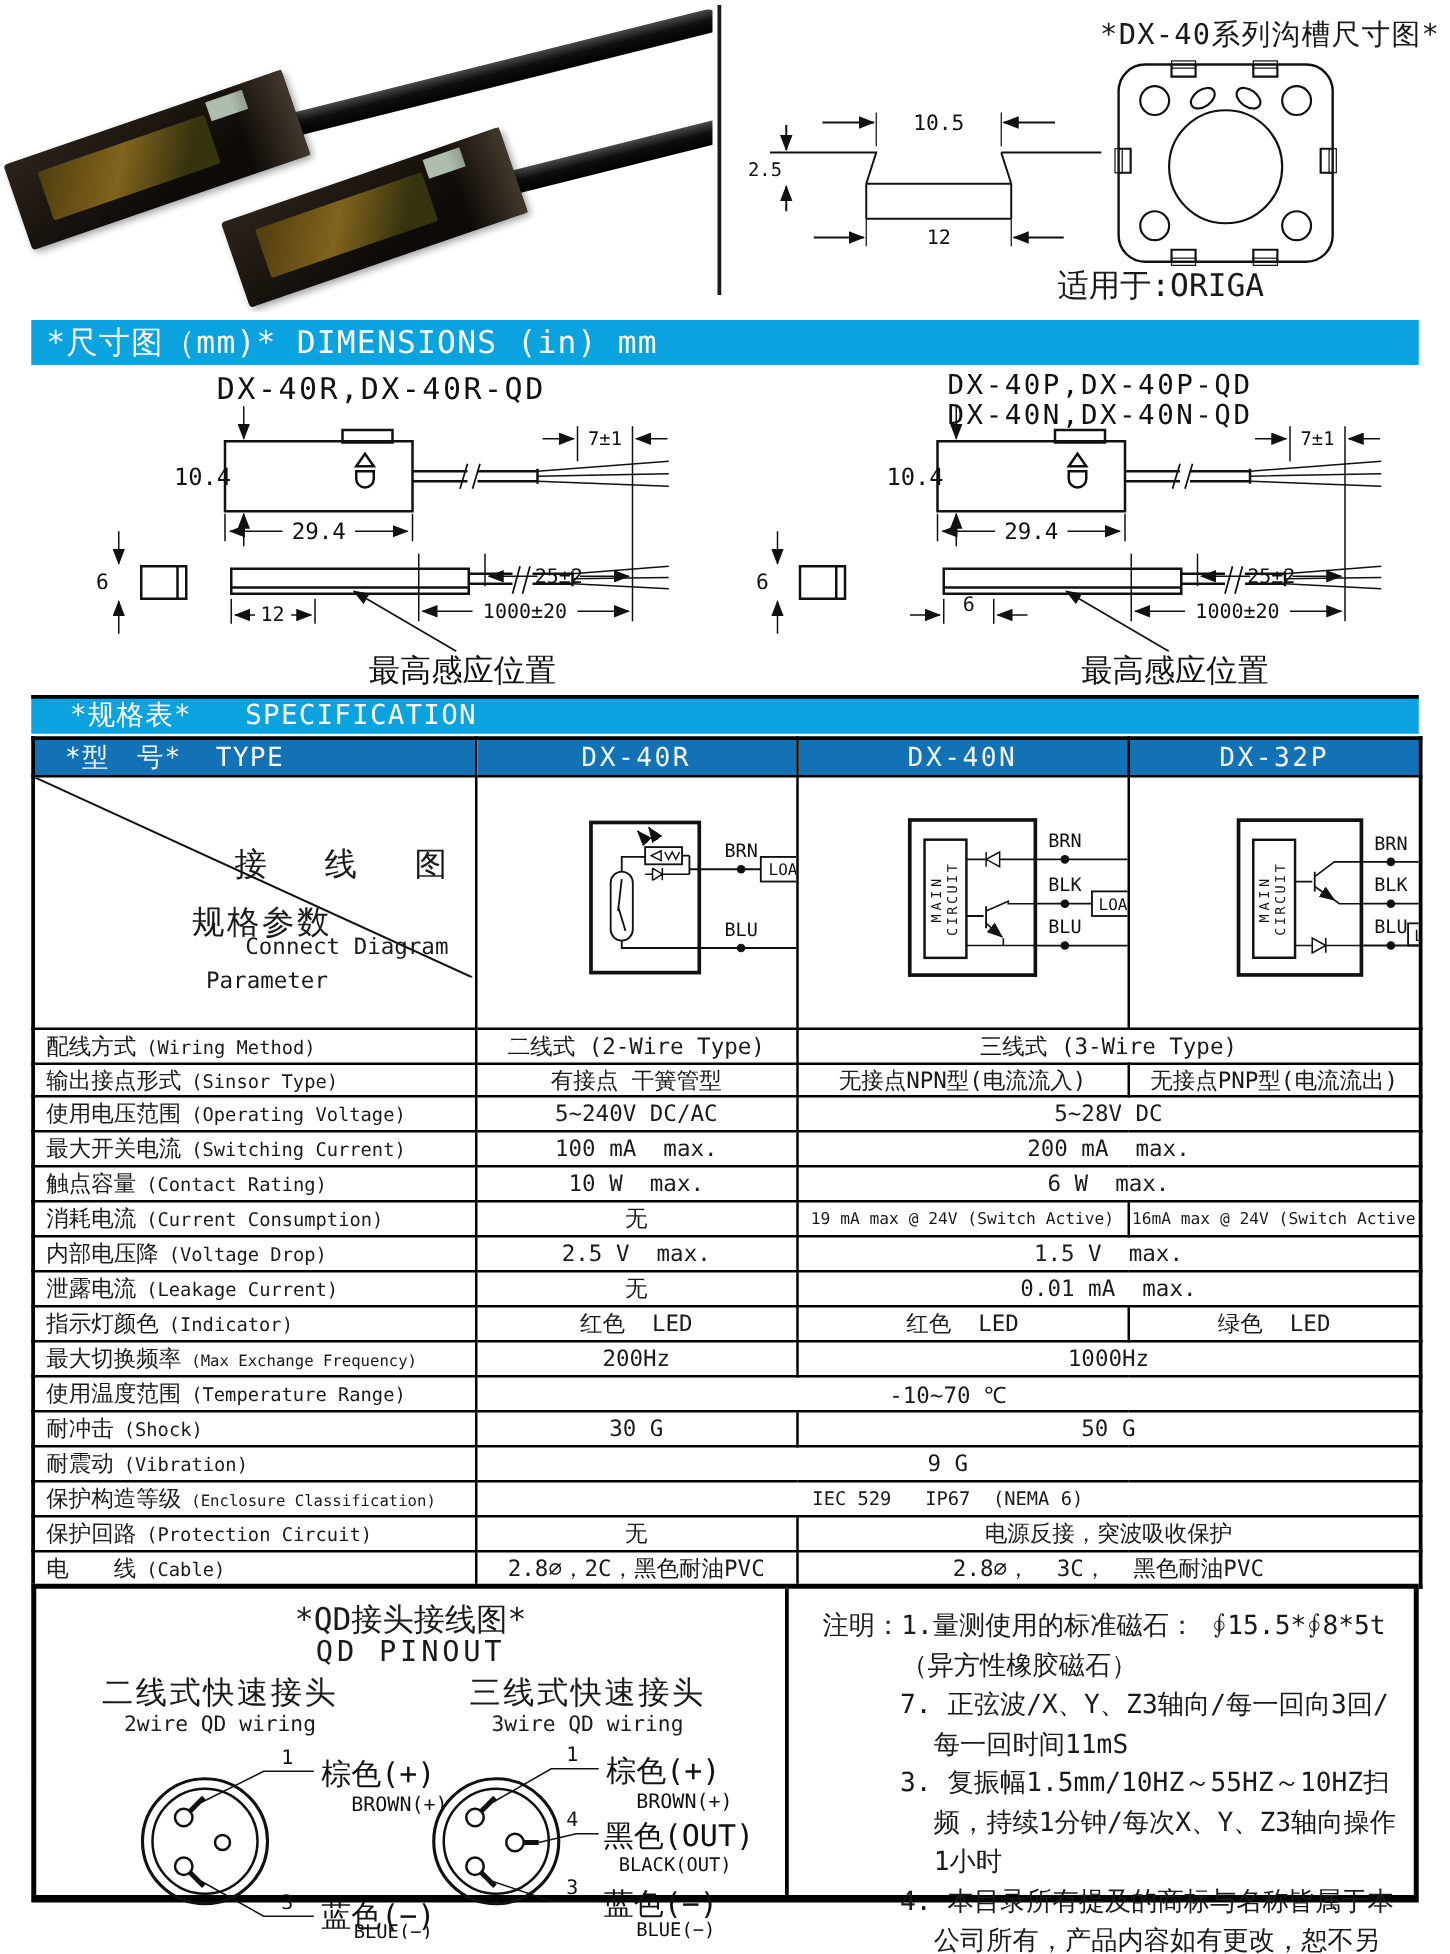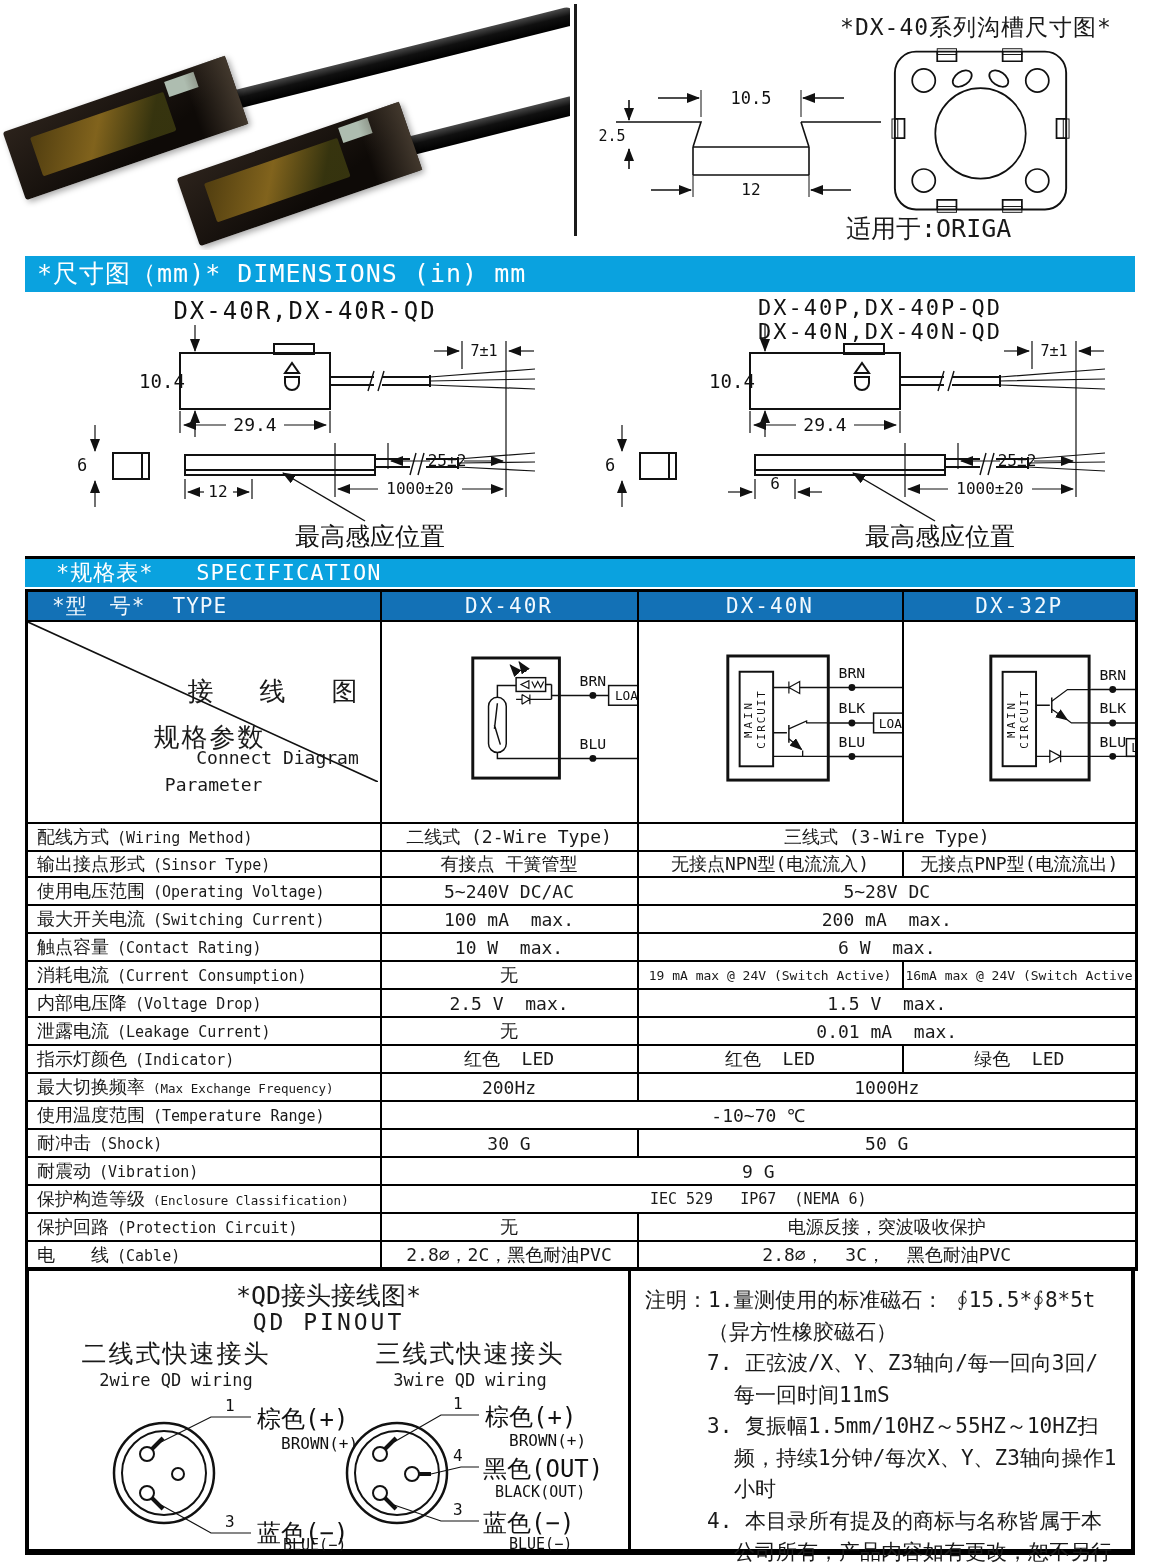--- a/index.html
+++ b/index.html
@@ -22,21 +22,21 @@
     background:linear-gradient(90deg,transparent,#42382d); }
   .cable { position:absolute; height:19px; border-radius:10px; transform-origin:left center;
     background:linear-gradient(#4a4a4a,#101010 45%,#000); }
   .cable1 { left:212px; top:96px; width:375px; transform:rotate(-14deg); }
   .cable2 { left:388px; top:142px; width:330px; transform:rotate(-14deg); }
   .sensor1 { left:8px;  top:92px;  width:235px; height:72px; }
   .sensor2 { left:182px; top:138px; width:235px; height:72px; }
   .photo-divider { position:absolute; left:574px; top:4px; width:3px; height:232px; background:#1b1b1b; }
 
   
-  .groove-title { position:absolute; left:800px; top:12px; width:352px; text-align:center;
+  .groove-title { position:absolute; left:800px; top:12px; width:352px; text-align:right;
     font-size:23px; letter-spacing:1px; }
   .groove-profile { position:absolute; left:596px; top:62px; width:300px; height:150px; }
   .groove-cyl { position:absolute; left:882px; top:42px; width:198px; height:178px; }
   .groove-fit { position:absolute; left:846px; top:212px; width:300px; font-size:25px; }
 
   
   .banner { position:absolute; left:25px; width:1110px; background:#0aa2df; color:#fff; }
   .banner-dims { top:256px; height:36px; font-size:25px; line-height:36px; padding-left:12px; letter-spacing:1px; }
   .banner-spec { top:556px; height:31px; font-size:22px; line-height:27px; padding-left:31px;
     border-top:3px solid #000000; letter-spacing:1px; }
@@ -66,22 +66,22 @@
   .cd-top .en { font-size:18px; }
   .cd-param { position:absolute; left:10px; bottom:8px; }
   .cd-param .cn { font-size:26px; letter-spacing:2px; }
   .cd-param .en { font-size:18px; margin-left:8px; }
   td.lbl { text-align:left; }
   .lbl-wrap { display:flex; align-items:baseline; gap:8px; padding-left:7px; }
   .lbl-cn { font-size:18px; white-space:pre; }
   .lbl-en { white-space:pre; }
 
   
-  .bottom { position:absolute; left:25px; top:1267px; width:1110px; height:288px;
-    display:flex; border:4px solid #000; border-bottom:6px solid #000; background:#fff; }
+  .bottom { position:absolute; left:25px; top:1267px; width:1110px; height:255px;
+    display:flex; border:4px solid #000; border-bottom:6px solid #000; background:#fff;gap:13px; }
   .qd-box { width:602px; border-right:3px solid #000; position:relative; }
   .notes-box { flex:1; padding:14px 12px 0 14px; }
   .qd-title1 { position:absolute; top:8px;  left:0; width:100%; text-align:center; font-size:25px; }
   .qd-title2 { position:absolute; top:38px; left:0; width:100%; text-align:center; font-size:23px; letter-spacing:3px; }
   .qd-col { position:absolute; top:66px; width:270px; text-align:center; }
   .qd-col .cn { font-size:25px; letter-spacing:2px; }
   .qd-col .en { font-size:17px; }
   .qd-col-left { left:12px; } .qd-col-right { left:306px; }
   .qd-svg { position:absolute; left:0; top:118px; }
   .notes-first { display:flex; font-size:21px; line-height:1.5; }

